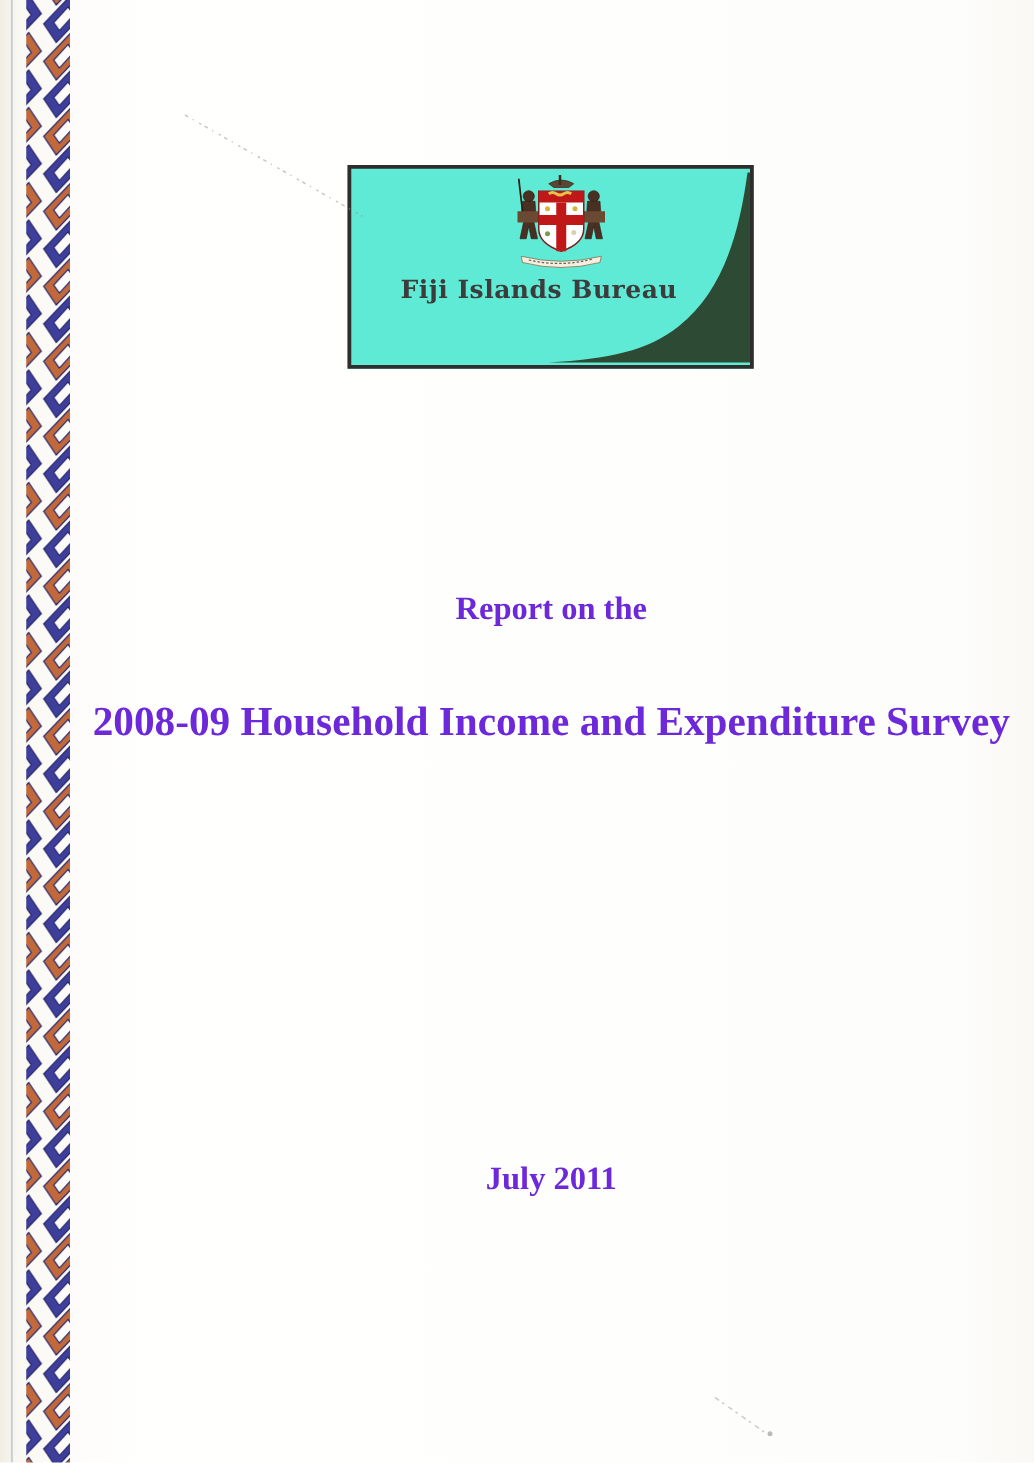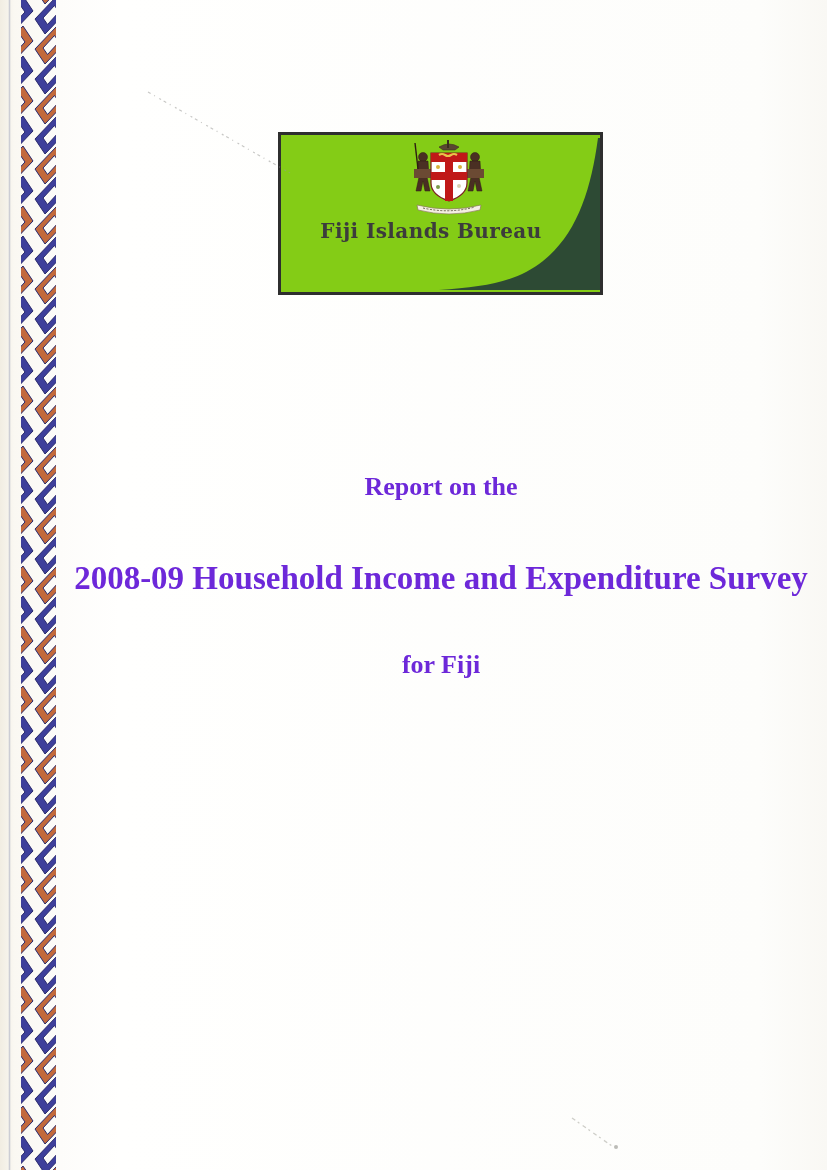--- a/index.html
+++ b/index.html
@@ -5,21 +5,21 @@
   html,body{margin:0;padding:0;}
   body{
     width:827px;height:1170px;position:relative;overflow:hidden;
     background:linear-gradient(90deg,#f1ede2 0px,#faf8f2 14px,#fdfcfa 60px,#fffffe 120px,#fdfdfb 760px,#f9f8f4 827px);
     font-family:"Liberation Serif", serif;
   }
   .page{position:absolute;inset:0;}
   .left-border-svg{position:absolute;left:0;top:0;}
   .logo-box{
     position:absolute;left:278px;top:132px;width:325px;height:163px;
-    background:#84cc16;border:3px solid #2e2e2e;box-sizing:border-box;
+    background:#5eead4;border:3px solid #2e2e2e;box-sizing:border-box;
   }
   .green-curve{position:absolute;right:0;top:0;width:319px;height:157px;}
   .emblem{position:absolute;left:120px;top:4px;width:96px;height:80px;}
   .logo-text{
     position:absolute;left:0;top:84px;width:300px;text-align:center;
     font-family:"DejaVu Serif", serif;font-weight:700;color:#3c3c3c;
     font-size:20px;line-height:25px;letter-spacing:0.4px;
   }
   .title-block{
     position:absolute;left:55px;right:0;text-align:center;
@@ -92,21 +92,21 @@
       <path d="M22 69 Q48 75 74 68" fill="none" stroke="#6b6150" stroke-width="1" stroke-dasharray="2 1.5"></path>
     </svg>
 
     <div class="logo-text">
       <div>Fiji Islands Bureau</div>
     </div>
   </div>
 
   <div class="title-block t1">Report on the</div>
   <div class="title-block t2">2008-09 Household Income and Expenditure Survey</div>
-  <div class="title-block t3">for Fiji</div>
+  <div class="title-block t4">July 2011</div>
 
   <svg class="artifacts" width="827" height="1170" aria-hidden="true">
     <line x1="148" y1="92" x2="290" y2="173" stroke="#9b9b98" stroke-width="1.2" stroke-dasharray="3 4 1 5 2 3" opacity="0.55"></line>
     <path d="M572 1118 Q592 1132 612 1146" fill="none" stroke="#b9b9b2" stroke-width="1.3" stroke-dasharray="4 3 2 4" opacity="0.7"></path>
     <circle cx="616" cy="1147" r="2" fill="#8f8f88" opacity="0.6"></circle>
   </svg>
 
 </div>
 
 </body></html>

